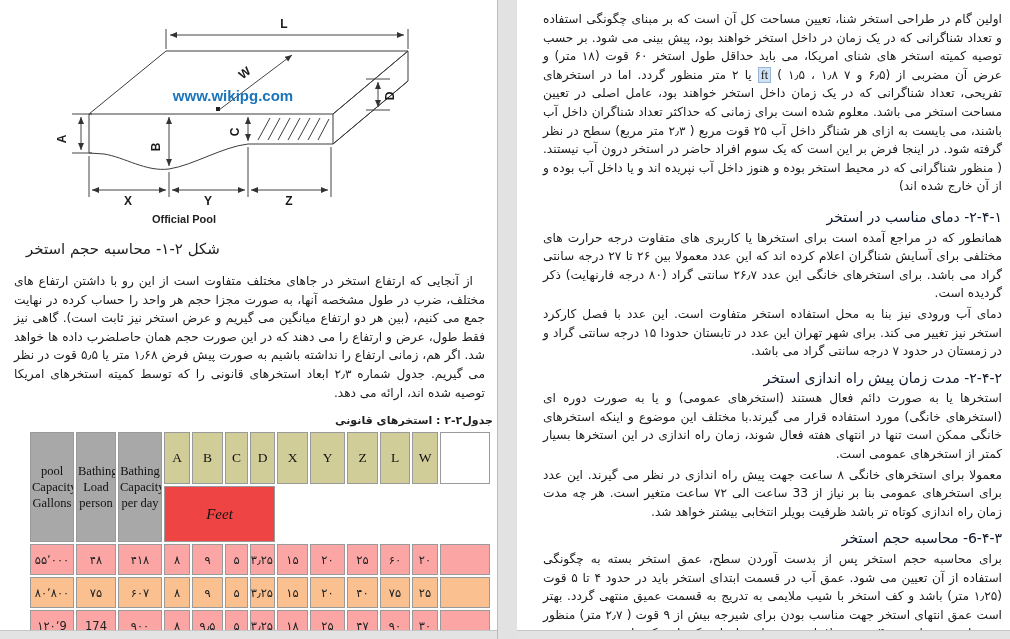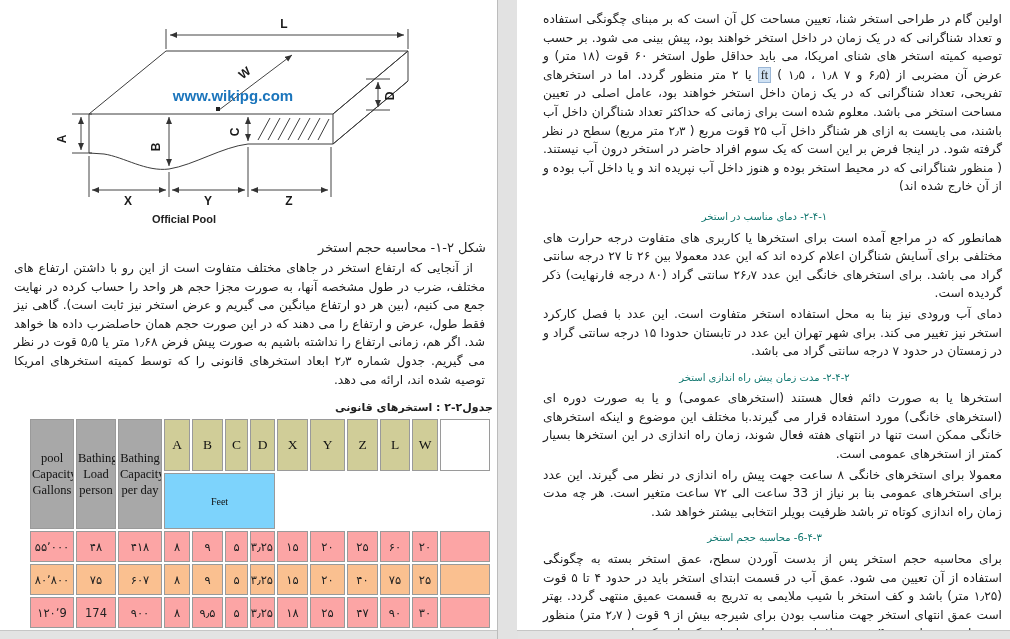--- a/index.html
+++ b/index.html
@@ -8,37 +8,37 @@
     background:#e3e3e3;
     font-family:"DejaVu Sans",sans-serif;
   }
   .page{position:absolute;top:0;height:630px;background:#ffffff;box-shadow:0 1px 0 #c6c6c6;overflow:hidden;}
   .page-left{left:0;width:497px;}
   .page-right{left:517px;width:493px;box-sizing:border-box;padding:10px 8px 0 10px;}
   .gutter{position:absolute;left:497px;top:0;width:20px;height:639px;background:#e2e2e2;border-left:1px solid #bcbcbc;}
 
   
   .figure-wrap{margin:6px 0 0 26px;width:460px;}
-  .fig-caption-fa{direction:rtl;text-align:right;font-size:13px;color:#1f1f1f;margin:2px 0 0 0;width:460px;}
+  .fig-caption-fa{direction:rtl;text-align:left;font-size:15px;color:#1f1f1f;margin:2px 0 0 0;width:460px;}
 
   
   .fa{direction:rtl;color:#1c1c1c;font-size:12.2px;line-height:18.6px;text-align:justify;}
   .fa-p{margin:0 0 2px 16px;}
-  .fa-h{direction:rtl;text-align:center;color:#0f766e;font-size:10px;line-height:18.6px;margin:8px 0 2px 0;font-weight:normal;}
-  .left-par{margin:4px 12px 0 14px;}
+  .fa-h{direction:rtl;text-align:right;color:#0f172a;font-size:14px;line-height:18.6px;margin:8px 0 2px 0;font-weight:normal;}
+  .left-par{margin:14px 12px 0 14px;}
   .ft-hl{background:#cfe1f3;border:1px solid #9ab6d6;padding:0 2px;font-family:"Liberation Serif",serif;}
 
   
   .tbl-caption{direction:rtl;font-size:11px;color:#1f1f1f;margin:12px 0 3px 0;width:463px;margin-left:30px;font-weight:bold;}
   table.pool{border-collapse:separate;border-spacing:2px;table-layout:fixed;width:464px;margin-left:28px;background:#ffffff;}
   table.pool td{border:1px solid var(--c-border,#9a9a9a);text-align:center;vertical-align:middle;overflow:hidden;}
   td.gray{background:var(--c-gray,#a8a8a8);font-family:"Liberation Serif",serif;font-size:12.5px;line-height:1.3;color:#111;}
   td.khaki{background:var(--c-khaki,#d0cd98);font-family:"Liberation Serif",serif;font-size:13.5px;color:#111;height:48px;}
   td.spare-top{background:#ffffff;height:48px;}
-  tr.feet-row td.feet{background:#7dd3fc;font-family:"Liberation Serif",serif;font-size:10px;color:#111;height:52px;}
+  tr.feet-row td.feet{background:#ef4444;font-family:"Liberation Serif",serif;font-size:15px;color:#111;height:52px;font-style:italic;}
   tr.feet-row td.noborder{border:none;background:#ffffff;}
   td.num{background:#fca5a5;height:27px;font-size:11.5px;color:#222;direction:rtl;}
   tr.alt td.num{background:var(--c-orange,#fac090);}
 
   
   .dimtext{font-family:"Liberation Sans",sans-serif;font-size:12px;font-weight:bold;fill:#1a1a1a;}
   .wm{font-family:"Liberation Sans",sans-serif;font-size:15px;font-weight:bold;fill:var(--c-watermark,#1b75bc);}
   .pooltitle{font-family:"Liberation Sans",sans-serif;font-size:11px;font-weight:bold;fill:#222222;}
 </style>
 </head>

